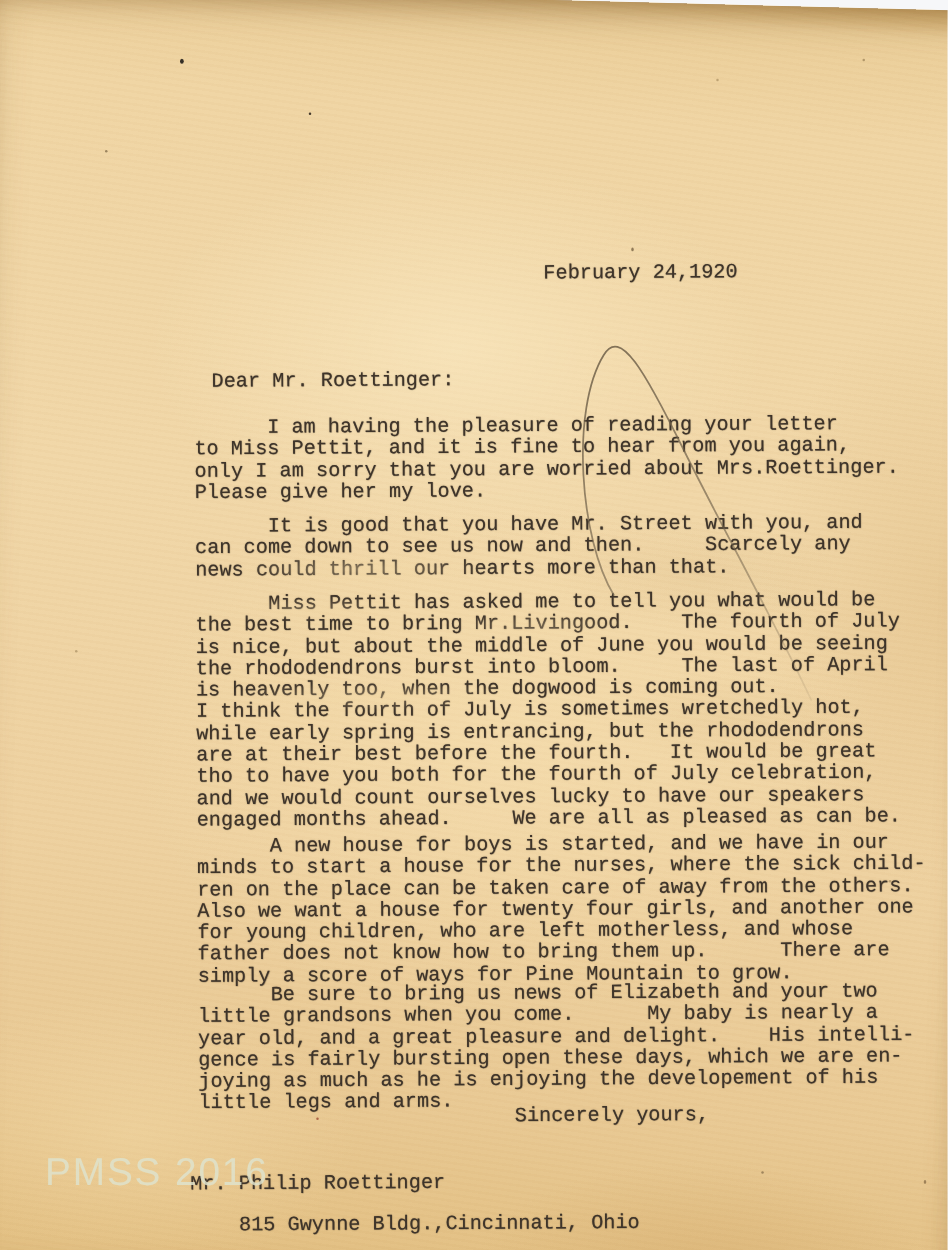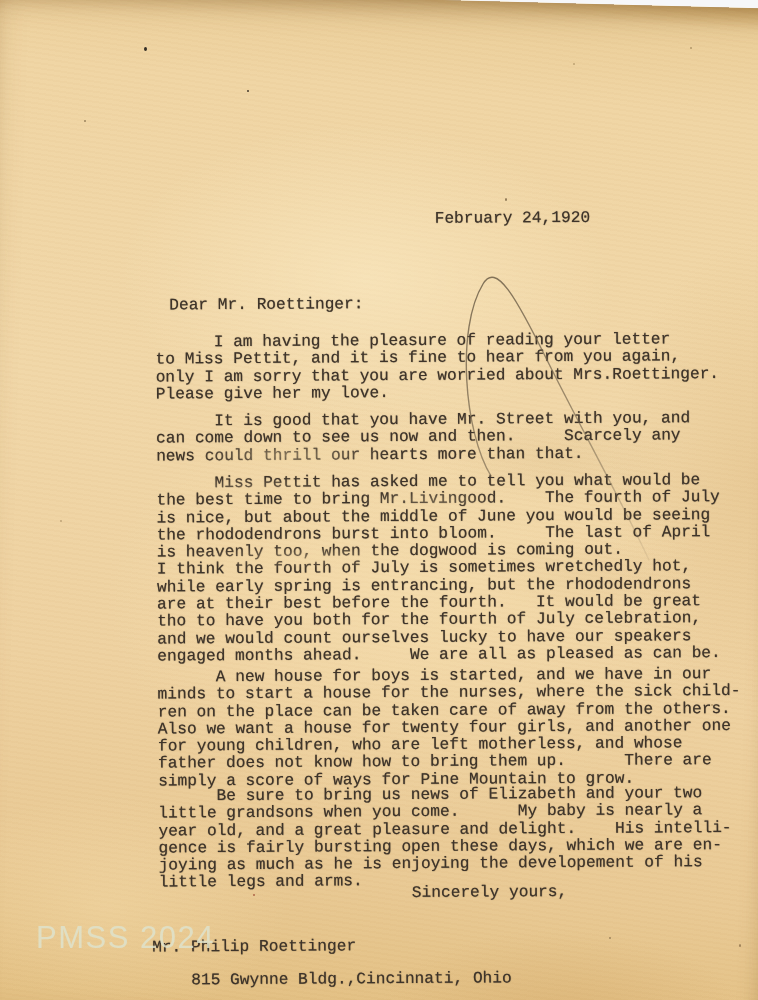--- a/index.html
+++ b/index.html
@@ -157,13 +157,13 @@
   <defs>
     <linearGradient id="pfade" gradientUnits="userSpaceOnUse" x1="483" y1="284" x2="649" y2="560">
       <stop offset="0" stop-color="#6f6049" stop-opacity="0.85"></stop>
       <stop offset="0.55" stop-color="#6f6049" stop-opacity="0.6"></stop>
       <stop offset="1" stop-color="#6f6049" stop-opacity="0.1"></stop>
     </linearGradient>
   </defs>
   <path d="M 491 476 C 464 432 456 328 483 284 C 496 262 515 295 548 362 C 582 430 620 498 649 560" fill="none" stroke="url(#pfade)" stroke-width="1.4" stroke-linecap="round"></path>
 </svg>
 
-<div class="watermark">PMSS 2024</div>
+<div class="watermark">PMSS 2016</div>
 
 </body></html>

